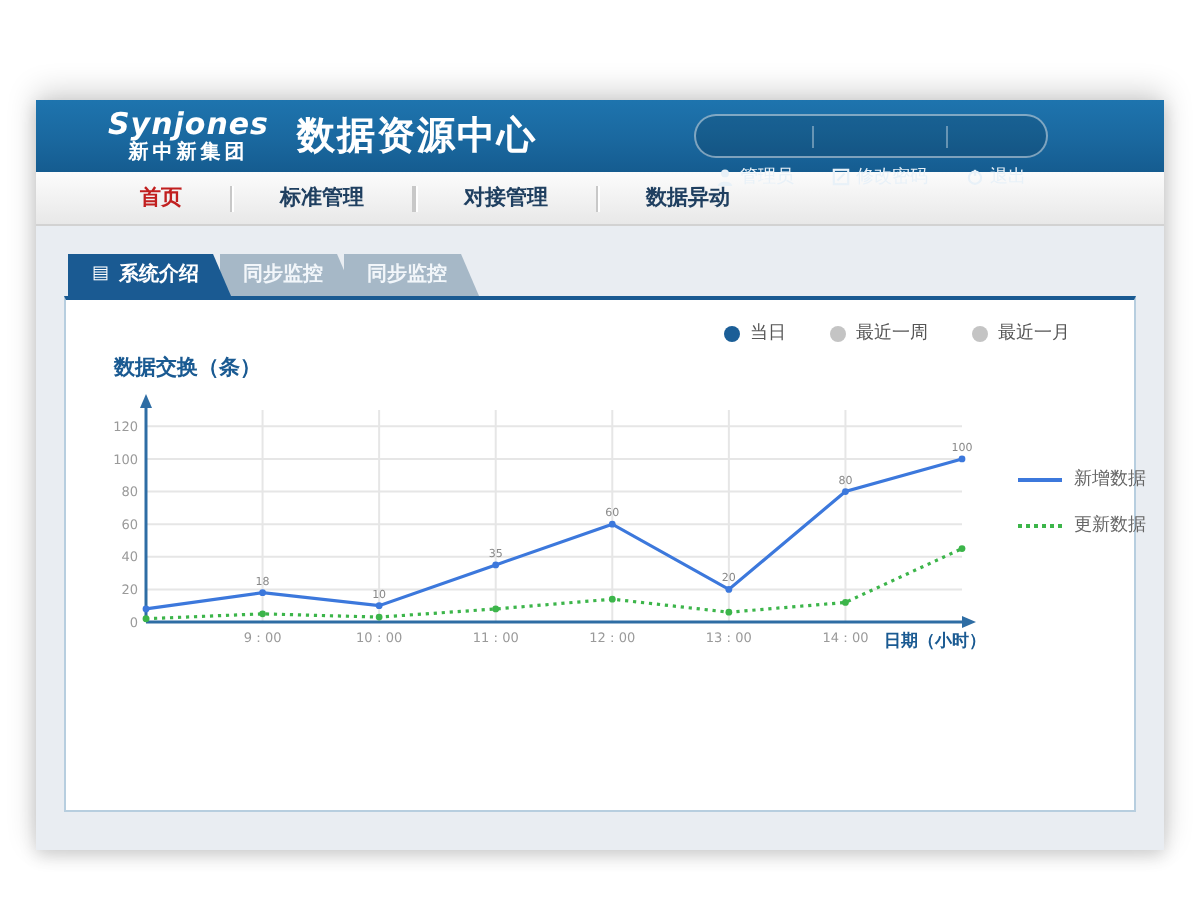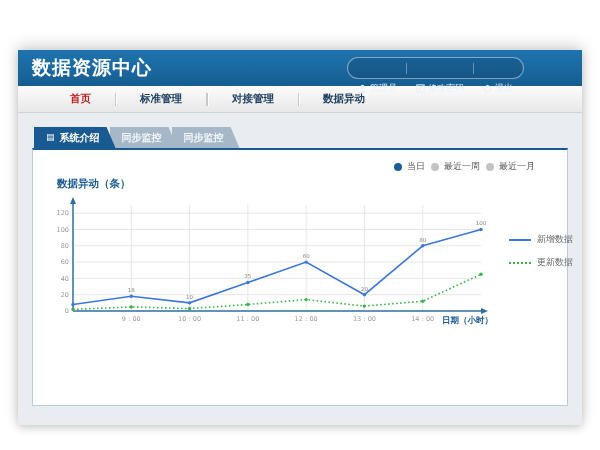--- a/index.html
+++ b/index.html
@@ -22,21 +22,21 @@
   .nav-sep{width:1px;height:13px;background:#c8c8c8;box-shadow:1px 0 0 #fff;}
   
   .content{padding:14px 14px 0 14px;}
   .tabs{display:flex;align-items:flex-end;height:21px;margin-left:2px;}
   .tab{height:21px;line-height:21px;font-size:10px;font-weight:bold;color:#fff;padding:0 16px 0 12px;margin-right:-6px;cursor:pointer;clip-path:polygon(0 0,calc(100% - 9px) 0,100% 100%,0 100%);display:flex;align-items:center;gap:5px;white-space:nowrap;}
   .tab.active{background:#1a5a92;z-index:3;position:relative;}
   .tab.inactive{background:#a6b8c7;z-index:1;color:#f2f6fa;}
   .tab-ic{font-size:9px;line-height:1;}
   .panel{background:#fff;border:1px solid #b7cedf;border-top:2px solid #1a5a92;height:258px;position:relative;padding:6px 10px;box-sizing:border-box;}
   
-  .filters{display:flex;justify-content:flex-end;gap:6px;margin:4px 22px 0 0;}
+  .filters{display:flex;justify-content:flex-end;gap:22px;margin:4px 22px 0 0;}
   .filter{display:flex;align-items:center;gap:5px;font-size:9px;color:#555;cursor:pointer;}
   .dot{width:8px;height:8px;border-radius:50%;background:#c4c4c4;}
   .filter.selected .dot{background:#1b5e97;}
   .ylabel{color:#1a5a92;font-size:10.5px;font-weight:bold;margin:4px 0 0 14px;}
   .chart-row{display:flex;margin-top:2px;}
   .chart-svg{width:452px;height:140px;flex:0 0 auto;}
   .legend{margin:40px 0 0 14px;display:flex;flex-direction:column;gap:10px;}
   .leg-item{display:flex;align-items:center;gap:6px;font-size:9px;color:#666;white-space:nowrap;}
   .leg-line{width:22px;height:0;border-top:2px solid #3c78dc;}
   .leg-line.dotted{border-top-style:dotted;border-top-color:#3cb54a;}
@@ -49,20 +49,24 @@
   .tick{font-size:6.5px;fill:#9a9a9a;}
   .ptlabel{font-size:5.5px;fill:#888;}
   .xlabel{font-size:8.5px;fill:#1a5a92;font-weight:bold;}
 </style>
 </head>
 <body>
 
 <div class="window">
 
   <header class="hdr">
+    <div class="logo">
+      <div class="logo-en">Synjones</div>
+      <div class="logo-cn">新中新集团</div>
+    </div>
     <div class="app-title">数据资源中心</div>
 
     <div class="user-pill">
       <span class="u-item">
         <svg class="u-ic" viewBox="0 0 10 10">
             <circle cx="5" cy="3" r="2.2" fill="#e8f1f8"></circle>
             <path d="M1 10 C1 6.8 9 6.8 9 10 Z" fill="#e8f1f8"></path>
           </svg>
         <span>管理员</span>
       </span>
@@ -120,21 +124,21 @@
         <span class="filter">
           <span class="dot"></span>
           <span>最近一周</span>
         </span>
         <span class="filter">
           <span class="dot"></span>
           <span>最近一月</span>
         </span>
       </div>
 
-      <div class="ylabel">数据异动（条）</div>
+      <div class="ylabel">数据交换（条）</div>
 
       <div class="chart-row">
         <svg class="chart-svg" viewBox="0 0 452 140" preserveAspectRatio="none">
             <line class="grid" x1="30" y1="101.6923076923077" x2="438" y2="101.6923076923077"></line>
             <line class="grid" x1="30" y1="85.38461538461539" x2="438" y2="85.38461538461539"></line>
             <line class="grid" x1="30" y1="69.07692307692308" x2="438" y2="69.07692307692308"></line>
             <line class="grid" x1="30" y1="52.769230769230774" x2="438" y2="52.769230769230774"></line>
             <line class="grid" x1="30" y1="36.46153846153847" x2="438" y2="36.46153846153847"></line>
             <line class="grid" x1="30" y1="20.15384615384616" x2="438" y2="20.15384615384616"></line>
             <line class="grid" x1="88.28571428571428" y1="12" x2="88.28571428571428" y2="118"></line>

